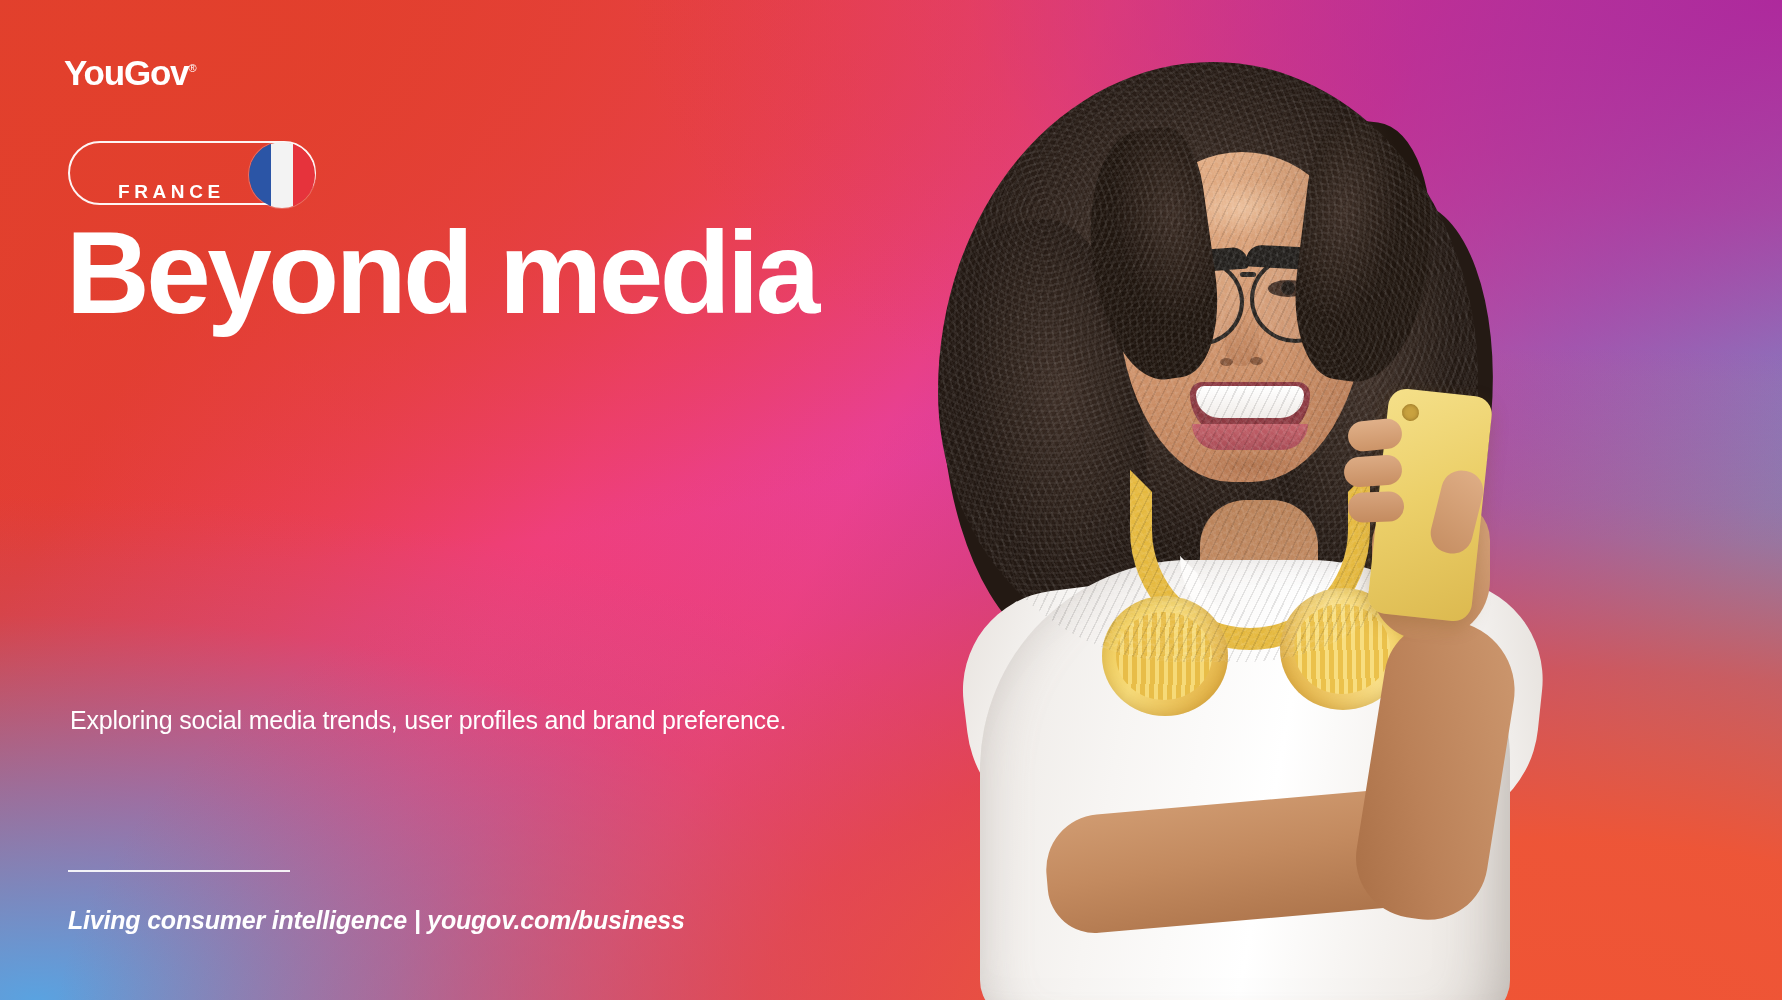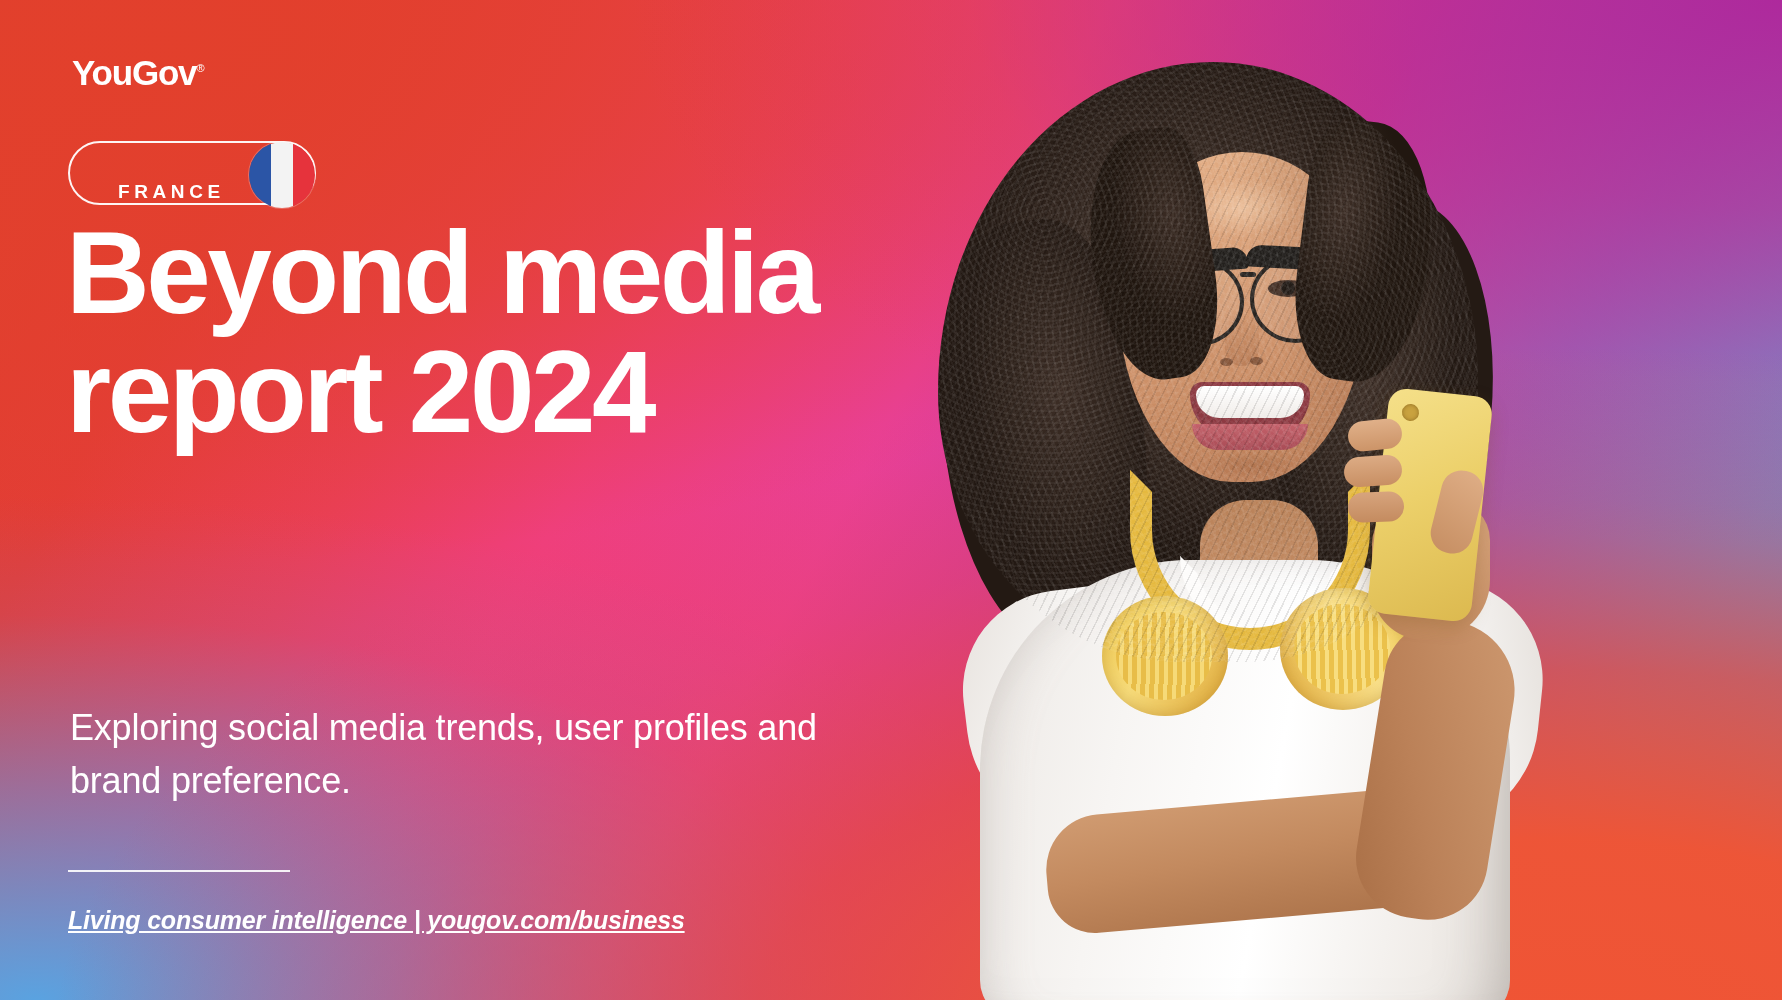--- a/index.html
+++ b/index.html
@@ -289,21 +289,21 @@
   .photo-fade {
     position:absolute; left:0; top:0; width:170px; height:1000px;
     background:linear-gradient(90deg, rgba(238,80,55,0) 0%, rgba(238,80,55,0) 100%);
     pointer-events:none;
   }
 
   
   .content { position:absolute; left:0; top:0; width:1020px; height:1000px; }
 
   .logo {
-    position:absolute; left:72px; top:55px;
+    position:absolute; left:64px; top:55px;
     color:#fff; font-size:35px; font-weight:bold;
     letter-spacing:-1.2px; line-height:1;
   }
   .logo .tm { font-size:11px; vertical-align:super; font-weight:normal; letter-spacing:0; }
 
   .country-badge {
     position:absolute; left:68px; top:141px;
     width:248px; height:64px;
     border:2px solid rgba(255,255,255,.95);
     border-radius:34px;
@@ -340,41 +340,40 @@
     line-height:1.06;
     letter-spacing:-3.5px;
     white-space:nowrap;
     margin-top:-4px;
   }
 
   .subtitle {
     position:absolute; left:70px; top:702px;
     width:760px;
     color:#fff;
-    font-size:36px;
+    font-size:25px;
     font-weight:300;
     line-height:1.47;
     letter-spacing:-0.2px;
   }
 
   .rule {
     position:absolute; left:68px; top:870px;
     width:222px; height:2px;
     background:rgba(255,255,255,.9);
   }
 
   .footer {
     position:absolute; left:68px; top:906px;
     color:#fff;
     font-size:25px;
     font-weight:bold;
     font-style:italic;
     letter-spacing:-0.2px;
     white-space:nowrap;
-    text-decoration:underline;
   }
 </style>
 </head>
 <body>
 
 <div class="cover">
 
   <div class="bg-base"></div>
   <div class="bg-warm"></div>
 
@@ -449,21 +448,20 @@
       <span class="country-label">FRANCE</span>
       <span class="flag">
         <i class="b"></i>
         <i class="w"></i>
         <i class="r"></i>
       </span>
     </div>
 
     <div class="headline">
       <div class="h-bold">Beyond media</div>
-      <div class="h-bold">report 2024</div>
     </div>
 
     <div class="subtitle">Exploring social media trends, user profiles and brand preference.</div>
 
     <div class="rule"></div>
 
     <div class="footer">Living consumer intelligence | yougov.com/business</div>
 
   </div>
 </div>

